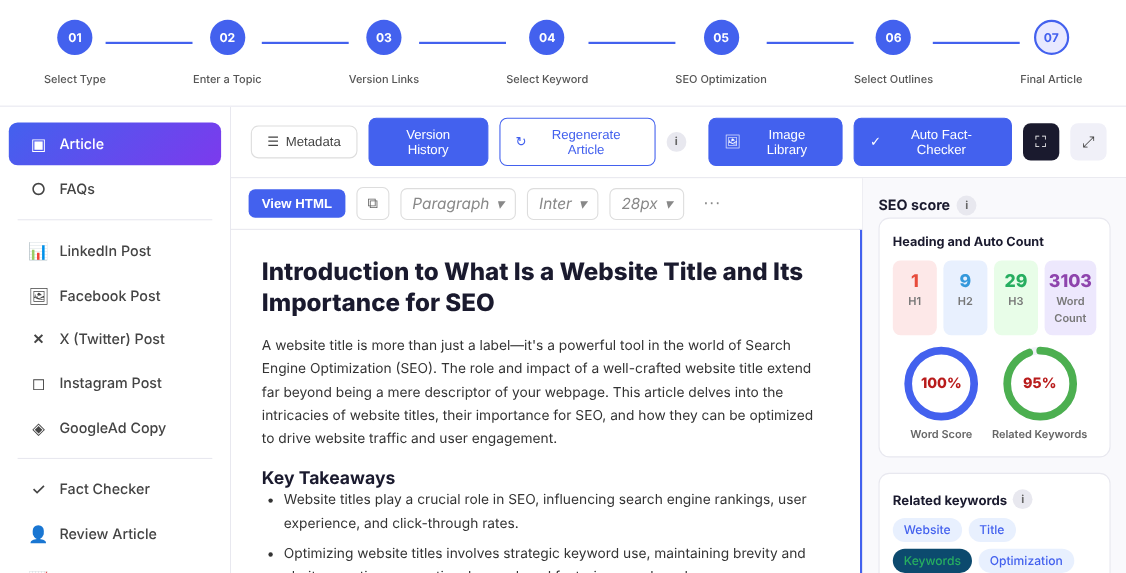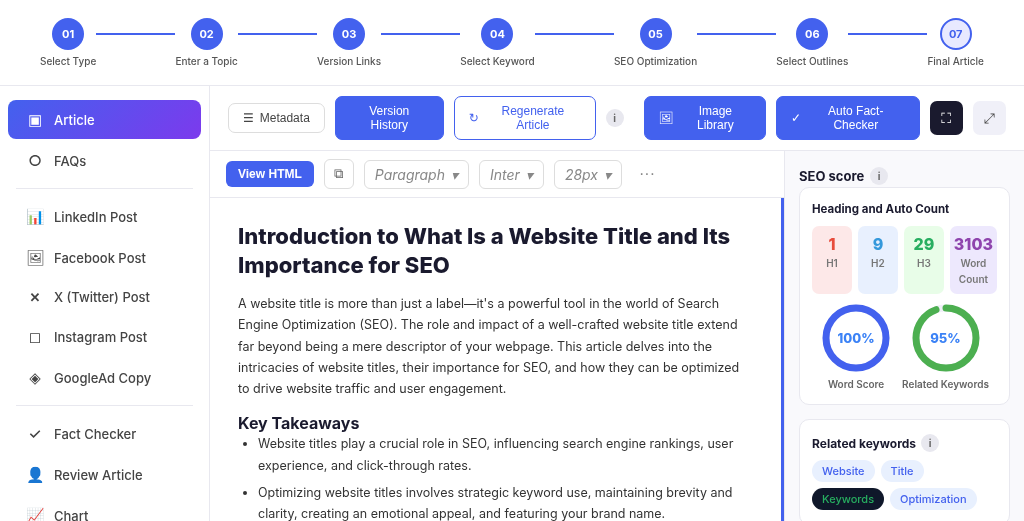--- a/index.html
+++ b/index.html
@@ -34,21 +34,21 @@
       justify-content: center;
     }
     .step-circle.inactive {
       background: #e8e9ff;
       color: #4361ee;
       border: 2px solid #4361ee;
     }
     .step-label {
       font-size: 10px;
       color: #555;
-      margin-top: 5px;
+      margin-top: 16px;
       white-space: nowrap;
       font-weight: 500;
     }
     .step-connector {
       width: 80px;
       height: 2px;
       background: #4361ee;
       margin-bottom: 18px;
     }
 
@@ -371,21 +371,21 @@
       stroke-width: 7;
       stroke-linecap: round;
     }
     .score-circle-text {
       position: absolute;
       top: 50%;
       left: 50%;
       transform: translate(-50%, -50%);
       font-size: 13px;
       font-weight: 800;
-      color: #3b82f6;
+      color: #b91c1c;
       text-align: left;
     }
     .score-circle-label {
       font-size: 10px;
       color: #666;
       margin-top: 4px;
       text-align: center;
       font-weight: 600;
     }
 
@@ -404,21 +404,21 @@
       gap: 6px;
     }
     .keyword-tag {
       background: #e8f0fe;
       color: #4361ee;
       border-radius: 20px;
       padding: 4px 10px;
       font-size: 11px;
       font-weight: 500;
     }
-    .keyword-tag.green { background: #0f172a; color: #27ae60; }
+    .keyword-tag.green { background: #0c4a6e; color: #27ae60; }
   </style>
 </head>
 <body>
 
 <div class="stepper-bar">
   <div class="step-item">
     <div class="step-circle">01</div>
     <div class="step-label">Select Type</div>
   </div>
   <div class="step-connector"></div>

